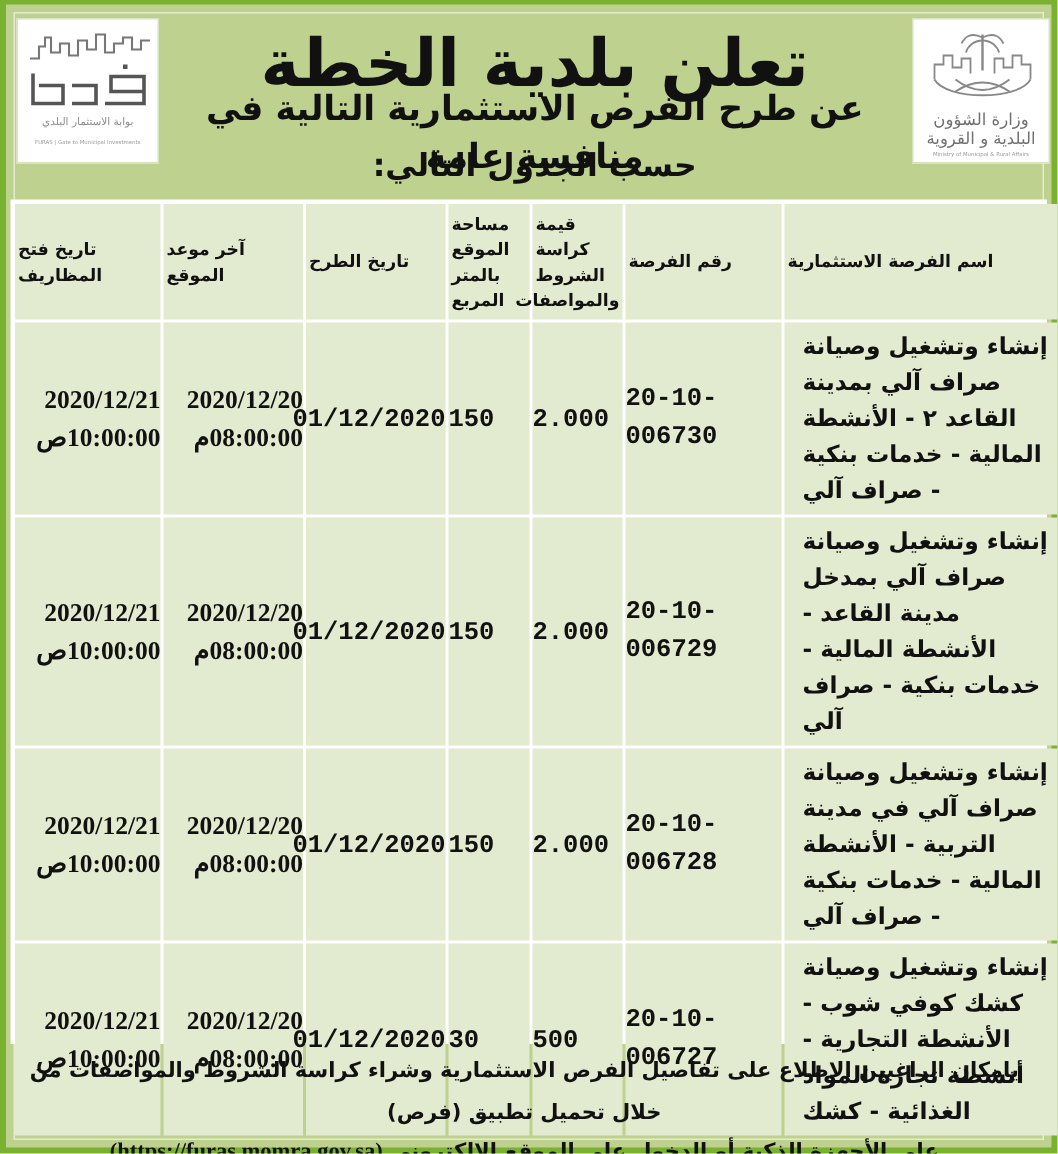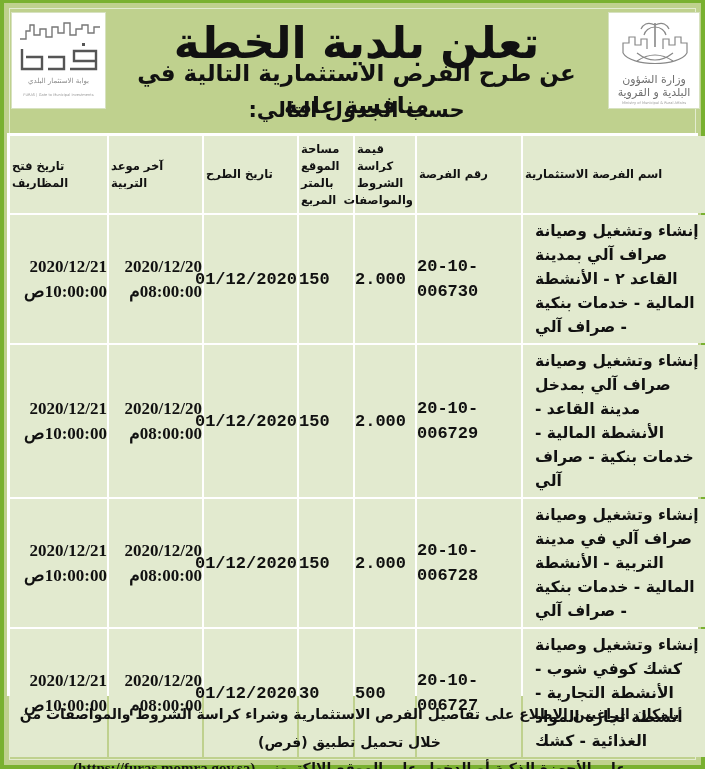--- a/index.html
+++ b/index.html
@@ -139,21 +139,21 @@
       <col style="width:93px">
       <col style="width:97px">
     </colgroup>
     <thead>
       <tr style="height:77px">
         <th>اسم الفرصة الاستثمارية</th>
         <th>رقم الفرصة</th>
         <th>قيمة كراسة الشروط والمواصفات</th>
         <th>مساحة الموقع بالمتر المربع</th>
         <th>تاريخ الطرح</th>
-        <th>آخر موعد التربية</th>
+        <th>آخر موعد الموقع</th>
         <th>تاريخ فتح المظاريف</th>
       </tr>
     </thead>
     <tbody>
       <tr style="height:119px">
         <td class="name">إنشاء وتشغيل وصيانة صراف آلي بمدينة القاعد ٢ - الأنشطة المالية - خدمات بنكية - صراف آلي</td>
         <td class="num"><span class="ltr">20-10-006730</span></td>
         <td class="num"><span class="ltr">2.000</span></td>
         <td class="num"><span class="ltr">150</span></td>
         <td class="num"><span class="ltr">01/12/2020</span></td>

